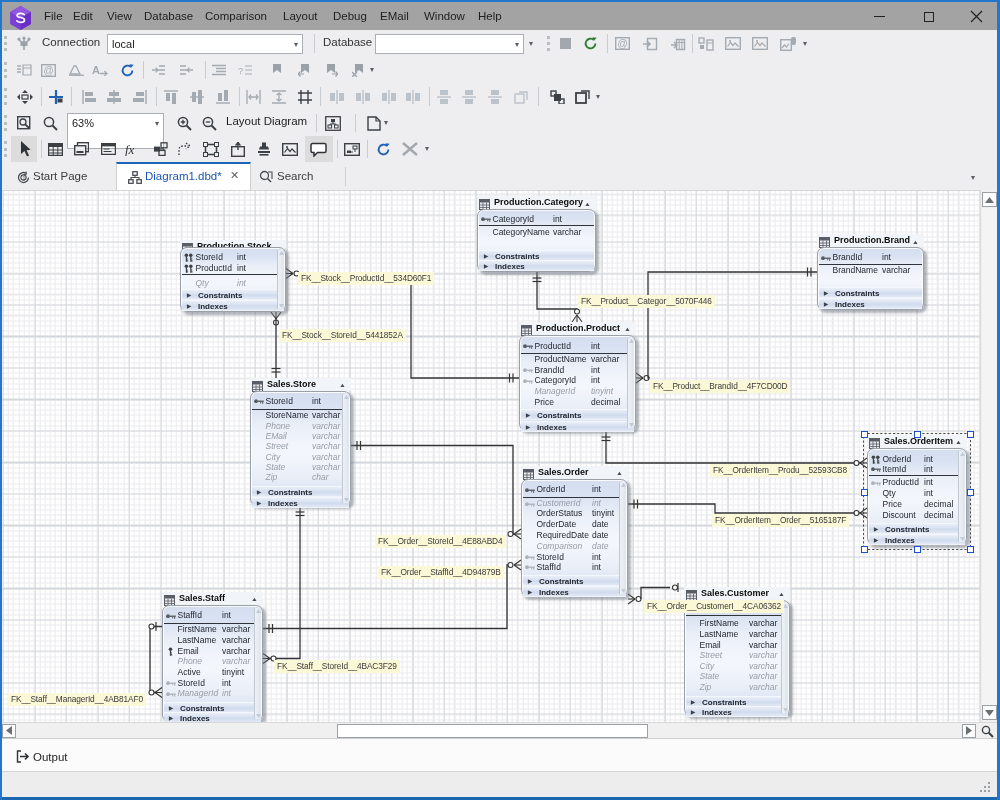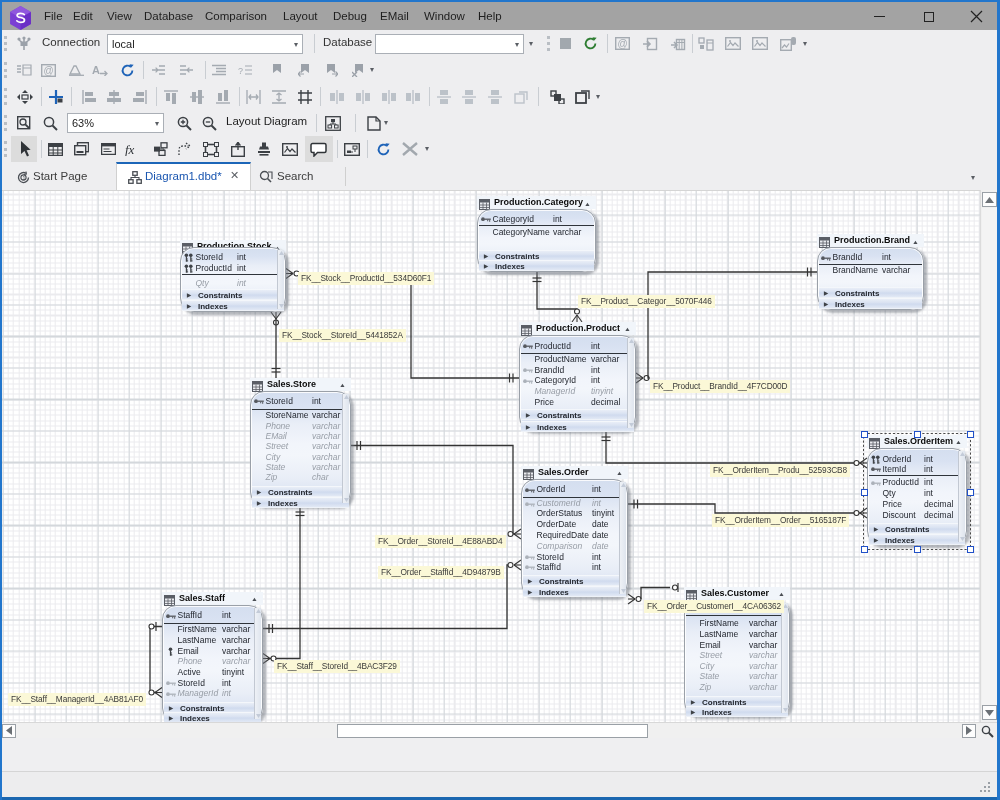--- a/index.html
+++ b/index.html
@@ -22,21 +22,21 @@
  repeating-linear-gradient(90deg,#d4d8dc 0,#d4d8dc 1px,transparent 1px,transparent 31.5px),
  repeating-linear-gradient(0deg,#d4d8dc 0,#d4d8dc 1px,transparent 1px,transparent 31.5px),
  repeating-linear-gradient(90deg,#ebebee 0,#ebebee 1px,transparent 1px,transparent 5.25px),
  repeating-linear-gradient(0deg,#ebebee 0,#ebebee 1px,transparent 1px,transparent 5.25px);
 background-position:2.7px 24.5px,2.7px 24.5px,2.7px 3.5px,2.7px 3.5px}
 svg.conn{position:absolute;left:0;top:0}
 .tbl{position:absolute;z-index:3}
 .th{position:absolute;height:13px;line-height:13px;background:#f1f5fa;white-space:nowrap}
 .th b{font-size:9px;color:#0b0b0b}
 .th .cai{position:absolute;top:1px;font-size:7px;color:#4a4e54;transform:scaleY(0.8)}
-.tb{position:absolute;border:1px solid #9aa0a8;border-radius:14px;
+.tb{position:absolute;border:1px solid #9aa0a8;border-radius:7px;
 background:linear-gradient(180deg,#d4deef 0,#d9e2f2 13%,#e9eef7 28%,#f2f5fb 46%,#f3f6fb 56%,#e9eef7 76%,#dbe3f2 90%,#d2dcee 100%);
 box-shadow:2.5px 2.5px 2.5px rgba(115,120,130,.55),inset 0 0 0 1px rgba(255,255,255,.85)}
 .row{position:absolute;height:11px;line-height:11px;white-space:nowrap;font-size:8.5px;color:#1e222a}
 .row .ki{position:absolute;left:2.5px;top:0.5px}
 .row .nm{position:absolute;left:14.5px}
 .row .tp{position:absolute}
 .row.it{font-style:italic;color:#979da6}
 .sepln{position:absolute;height:1px;background:#2f343a}
 .band{position:absolute;height:11px;line-height:11px;font-size:8px;font-weight:bold;color:#23272e;
 background:linear-gradient(180deg,#e9eef7 0,#d8e1f1 45%,#cfdaee 55%,#e2e9f5 100%);border-top:1px solid #f4f7fb;border-bottom:1px solid #eef2f8}
@@ -403,21 +403,21 @@
             <circle cx="6" cy="6" r="3" fill="none" stroke="#3c4045" stroke-width="1.3"></circle>
             <path d="M8.3,8.3 L12,12" stroke="#3c4045" stroke-width="1.8"></path>
           </svg>
         </span>
 <span class="ticn" style="left:41px;top:4px">
           <svg width="15" height="15" viewBox="0 0 15 15">
             <circle cx="6" cy="6" r="4.6" fill="none" stroke="#3c4045" stroke-width="1.5"></circle>
             <path d="M9.5,9.5 L14,14" stroke="#3c4045" stroke-width="2"></path>
           </svg>
         </span>
-<div class="combo" style="left:67px;top:3px;width:97px;height:20px">63%<span class="da" style="line-height:20px">▾</span></div>
+<div class="combo" style="left:67px;top:3px;width:97px;height:36px">63%<span class="da" style="line-height:20px">▾</span></div>
 <span class="ticn" style="left:175px;top:4px">
           <svg width="15" height="15" viewBox="0 0 15 15">
             <circle cx="6" cy="6" r="4.6" fill="none" stroke="#3c4045" stroke-width="1.5"></circle>
             <path d="M9.5,9.5 L14,14" stroke="#3c4045" stroke-width="2"></path>
             <path d="M3.8,6 h4.4 M6,3.8 v4.4" stroke="#3c4045" stroke-width="1.3"></path>
           </svg>
         </span>
 <span class="ticn" style="left:200px;top:4px">
           <svg width="15" height="15" viewBox="0 0 15 15">
             <circle cx="6" cy="6" r="4.6" fill="none" stroke="#3c4045" stroke-width="1.5"></circle>
@@ -1299,20 +1299,27 @@
           <polygon points="0,0 0,9 6,4.5" fill="#6b7075"></polygon>
         </svg>
       </div>
 <div class="sbtn" style="left:979px;top:0.5px;width:16px;height:15px;border:none;background:transparent">
         <svg width="13" height="13" viewBox="0 0 13 13">
           <circle cx="5" cy="5" r="3.6" fill="none" stroke="#3c4045" stroke-width="1.4"></circle>
           <path d="M7.8,7.8 L12,12" stroke="#3c4045" stroke-width="2"></path>
         </svg>
       </div>
 </div>
+<div id="output">
+<span class="abs" style="left:16px;top:10px"><svg width="14" height="13">
+          <path d="M5,1 H1.5 V12 H5" fill="none" stroke="#2f3337" stroke-width="1.4"></path>
+          <path d="M4,6.5 h8 M9,3.5 l3,3 -3,3" fill="none" stroke="#2f3337" stroke-width="1.6"></path>
+        </svg></span>
+<span class="abs" style="left:33px;top:12px;font-size:11.5px;color:#1e1e1e">Output</span>
+</div>
 <div id="status">
 <div class="abs" style="left:988px;top:10px;width:2px;height:2px;background:#9aa0a6"></div>
 <div class="abs" style="left:988px;top:14px;width:2px;height:2px;background:#9aa0a6"></div>
 <div class="abs" style="left:988px;top:18px;width:2px;height:2px;background:#9aa0a6"></div>
 <div class="abs" style="left:984px;top:14px;width:2px;height:2px;background:#9aa0a6"></div>
 <div class="abs" style="left:984px;top:18px;width:2px;height:2px;background:#9aa0a6"></div>
 <div class="abs" style="left:980px;top:18px;width:2px;height:2px;background:#9aa0a6"></div>
 </div>
 <div id="botborder"></div>
 <div class="abs" style="left:0;top:0;width:1000px;height:2px;background:#2276cc;z-index:30"></div>

